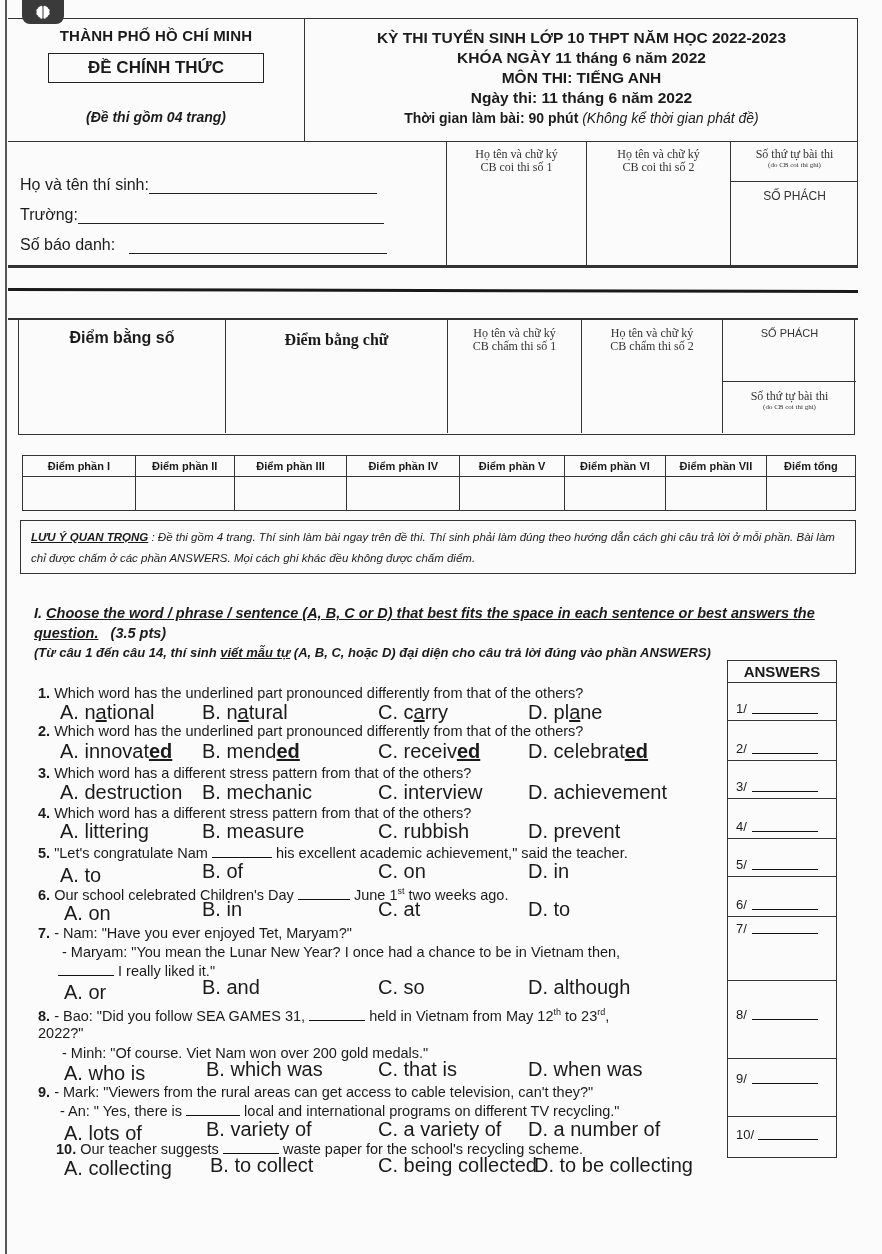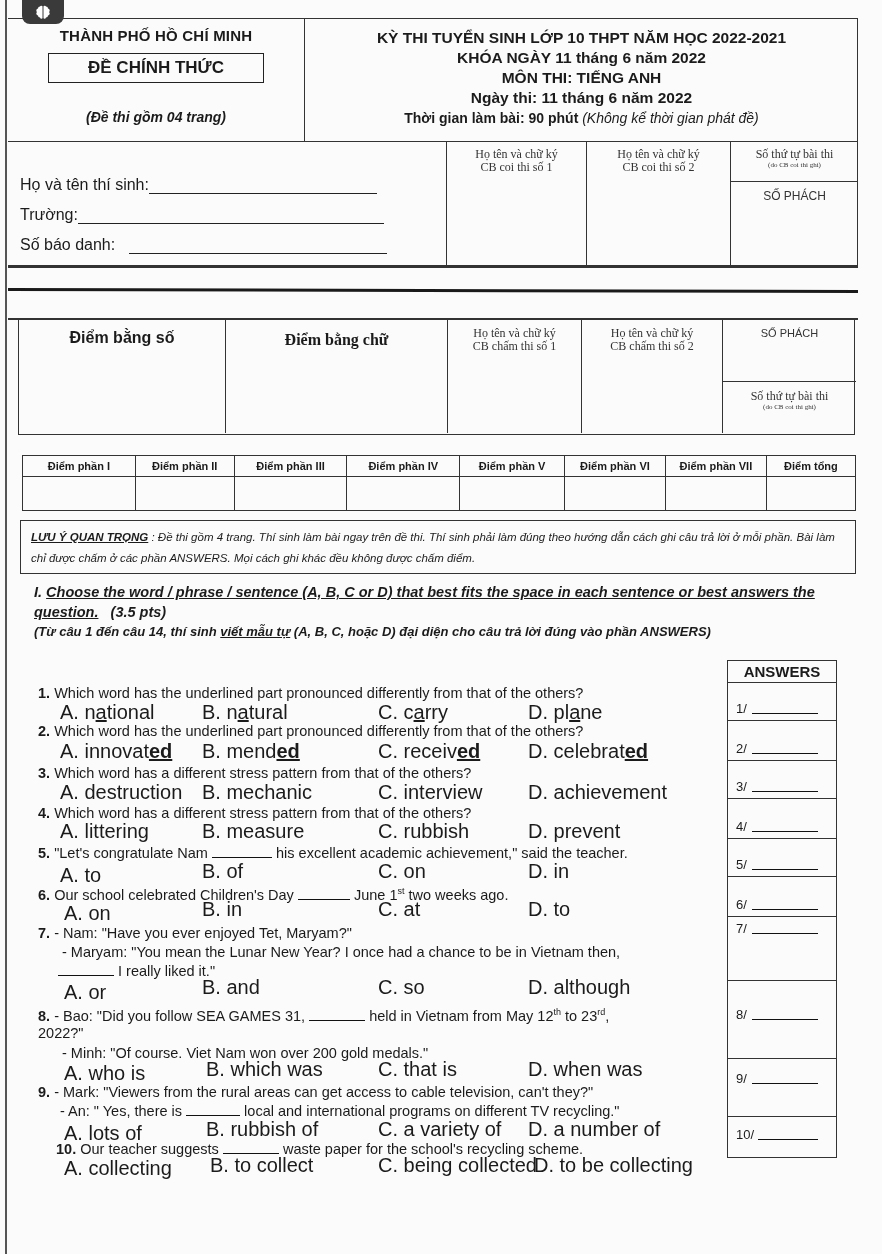--- a/index.html
+++ b/index.html
@@ -57,21 +57,21 @@
   .parts td, .parts th { border: 1.5px solid #333; text-align:center; }
   .parts th { font-size: 11px; font-weight: bold; height: 21px; }
   .parts td { height: 34px; }
 
   
   .note { position: absolute; left: 20px; top: 520px; width: 836px; height: 54px; border: 1.5px solid #333; font-style: italic; font-size: 11.5px; padding: 6px 10px; line-height: 21px; }
   .note .lead { font-weight: bold; text-decoration: underline; }
 
   
   .section { position: absolute; left: 34px; top: 582px; width: 800px; }
-  .section .title { font-weight: bold; font-style: italic; font-size: 14.5px; line-height: 20px; }
+  .section .title { font-weight: bold; font-style: italic; font-size: 14.5px; line-height: 20px; margin-top: 21px; }
   .section .title .u { text-decoration: underline; }
   .section .sub { font-weight: bold; font-style: italic; font-size: 13px; line-height: 20px; }
   .section .sub .u { text-decoration: underline; }
 
   
   .q { position: absolute; left: 38px; font-size: 14.5px; line-height: 18px; }
   .q .num { font-weight: bold; }
   .opts { position: absolute; left: 60px; font-size: 20px; line-height: 18px; height: 18px; width: 660px; }
   .opts span { position: absolute; top: 0; white-space: nowrap; }
   .oA { left: 0; } .oB { left: 142px; } .oC { left: 318px; } .oD { left: 468px; }
@@ -99,21 +99,21 @@
 
 <div class="header">
   <div class="header-left">
     <div class="dept">
       <div>THÀNH PHỐ HỒ CHÍ MINH</div>
     </div>
     <div class="official-box">ĐỀ CHÍNH THỨC</div>
     <div class="pages-note">(Đề thi gồm 04 trang)</div>
   </div>
   <div class="header-right">
-    <div class="line">KỲ THI TUYỂN SINH LỚP 10 THPT NĂM HỌC 2022-2021</div>
+    <div class="line">KỲ THI TUYỂN SINH LỚP 10 THPT NĂM HỌC 2022-2023</div>
     <div class="line">KHÓA NGÀY 11 tháng 6 năm 2022</div>
     <div class="line">MÔN THI: TIẾNG ANH</div>
     <div class="line">Ngày thi: 11 tháng 6 năm 2022</div>
     <div class="line small"><span>Thời gian làm bài: 90 phút</span> <em>(Không kể thời gian phát đề)</em></div>
   </div>
 </div>
 
 <div class="cand">
   <div class="cand-fields">
     <div class="cand-row">
@@ -314,21 +314,21 @@
   <span class="oA" style="left:4px;top:4px">A. who is</span>
   <span class="oB" style="left:146px">B. which was</span>
   <span class="oC">C. that is</span>
   <span class="oD">D. when was</span>
 </div>
 
 <div class="q" style="top:1083px"><span class="num">9.</span> <span>- Mark: "Viewers from the rural areas can get access to cable television, can't they?"</span></div>
 <div class="q" style="top:1102px;left:60px"><span>- An:  " Yes, there is</span> <span class="blank" style="width:54px"></span> <span>local and international programs on different TV recycling."</span></div>
 <div class="opts" style="top:1120px">
   <span class="oA" style="left:4px;top:4px">A. lots of</span>
-  <span class="oB" style="left:146px">B. rubbish of</span>
+  <span class="oB" style="left:146px">B. variety of</span>
   <span class="oC">C. a variety of</span>
   <span class="oD">D. a number of</span>
 </div>
 
 <div class="q" style="top:1140px;left:56px"><span class="num">10.</span> <span>Our teacher suggests</span> <span class="blank" style="width:56px"></span> <span>waste paper for the school's recycling scheme.</span></div>
 <div class="opts" style="top:1156px">
   <span class="oA" style="left:4px;top:3px">A. collecting</span>
   <span class="oB" style="left:150px">B. to collect</span>
   <span class="oC">C. being collected</span>
   <span class="oD" style="left:474px">D. to be collecting</span>

